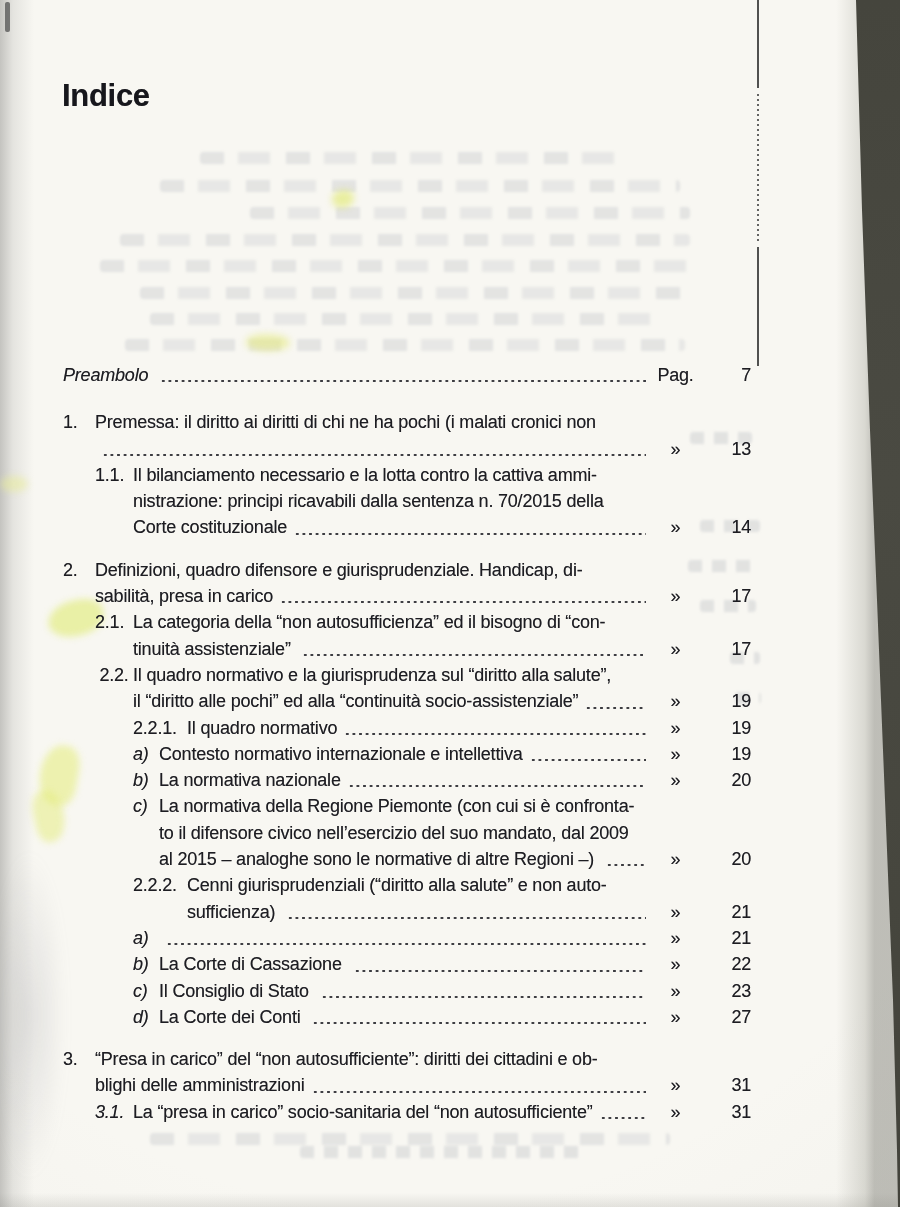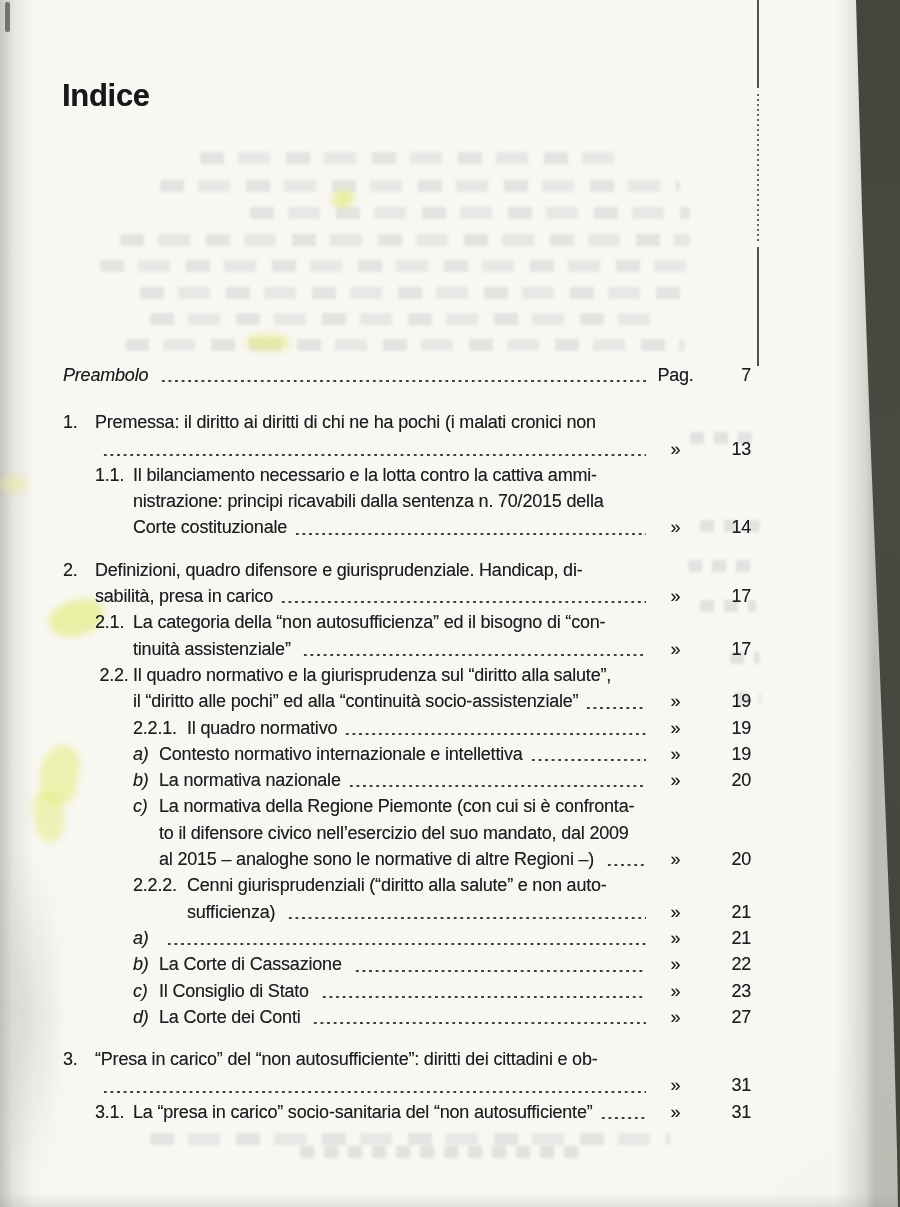--- a/index.html
+++ b/index.html
@@ -279,25 +279,26 @@
       <span class="colw">»</span>
       <span class="pagew">27</span>
     </div>
     <div class="row" style="margin-top: 16px;">
       <span class="ind" style="width: 0px;"></span>
       <span class="num" style="width: 32px;">3.</span>
       <span class="txt">“Presa in carico” del “non autosufficiente”: diritti dei cittadini e ob-</span>
     </div>
     <div class="row">
       <span class="ind" style="width: 32px;"></span>
+      <span class="txt">blighi delle amministrazioni</span>
       <span class="dots"></span>
       <span class="colw">»</span>
       <span class="pagew">31</span>
     </div>
     <div class="row">
       <span class="ind" style="width: 32px;"></span>
-      <span class="num" style="width: 38px;">3.1.</span>
+      <span class="num" style="width: 38px; font-style: italic;">3.1.</span>
       <span class="txt">La “presa in carico” socio-sanitaria del “non autosufficiente”</span>
       <span class="dots"></span>
       <span class="colw">»</span>
       <span class="pagew">31</span>
     </div>
   </div>
 
 </body></html>

